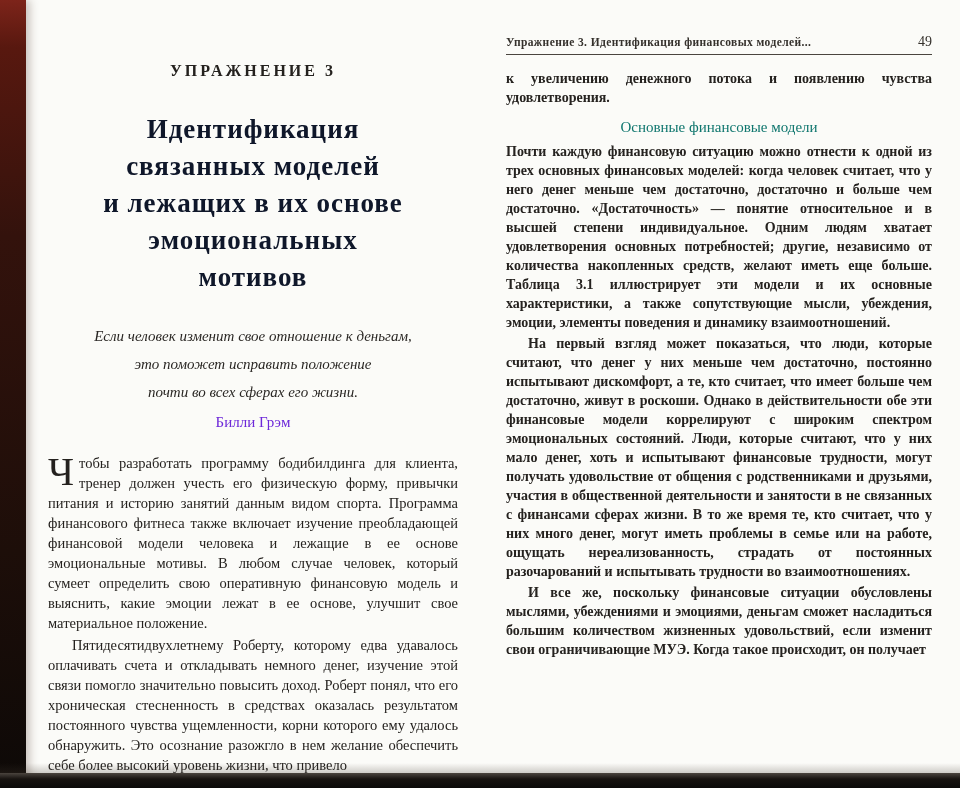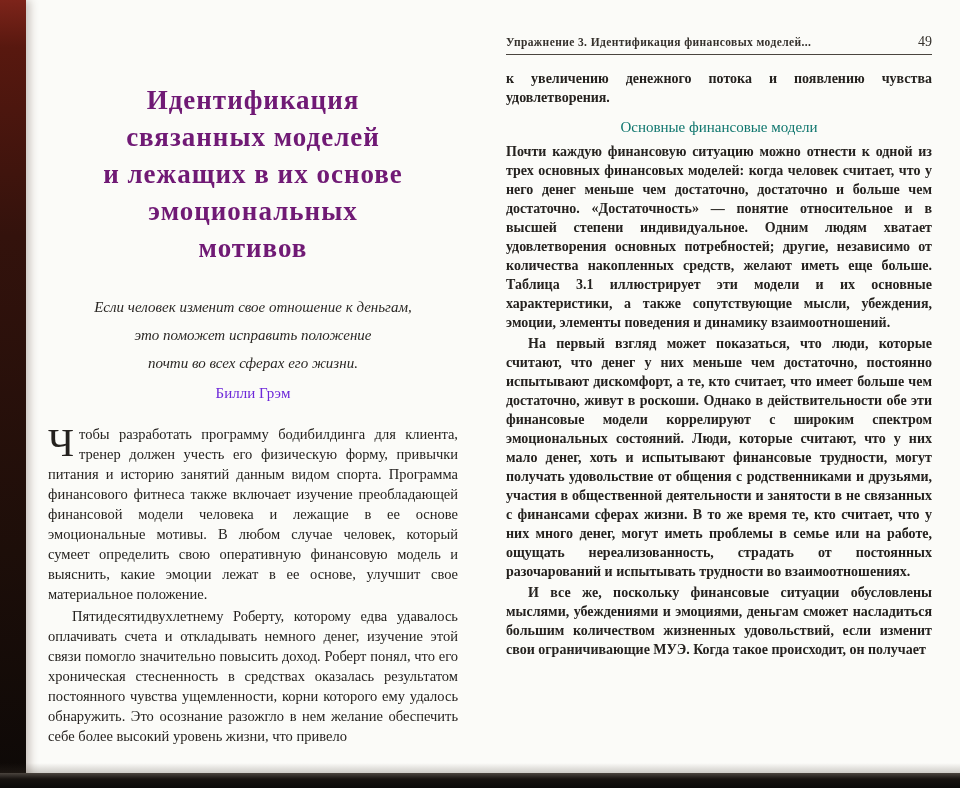--- a/index.html
+++ b/index.html
@@ -35,27 +35,27 @@
     padding:62px 20px 0 22px;
   }
   .exercise-heading {
     text-align:center;
     font-weight:bold;
     font-size:16px;
     letter-spacing:3px;
     color:#24211e;
   }
   .chapter-title {
-    margin-top:20px;
+    margin-top:31px;
     text-align:center;
     font-weight:bold;
     font-size:27px;
     line-height:37px;
     letter-spacing:1px;
-    color:#701a75;
+    color:#0f172a;
   }
   .epigraph {
     margin-top:26px;
     text-align:center;
     font-style:italic;
     font-size:15px;
     line-height:28px;
     white-space:pre-line;
     color:#2a2724;
   }
@@ -126,20 +126,21 @@
 </head>
 <body>
 
 <div class="scan-edge-left"></div>
 <div class="scan-shadow-bottom"></div>
 <div class="scan-edge-bottom"></div>
 
 <div class="spread">
 
   <div class="page-left">
+    <div class="exercise-heading">УПРАЖНЕНИЕ 3</div>
 
     <div class="chapter-title">
       <div>Идентификация</div>
       <div>связанных моделей</div>
       <div>и лежащих в их основе</div>
       <div>эмоциональных</div>
       <div>мотивов</div>
     </div>
 
     <div class="epigraph">Если человек изменит свое отношение к деньгам,

